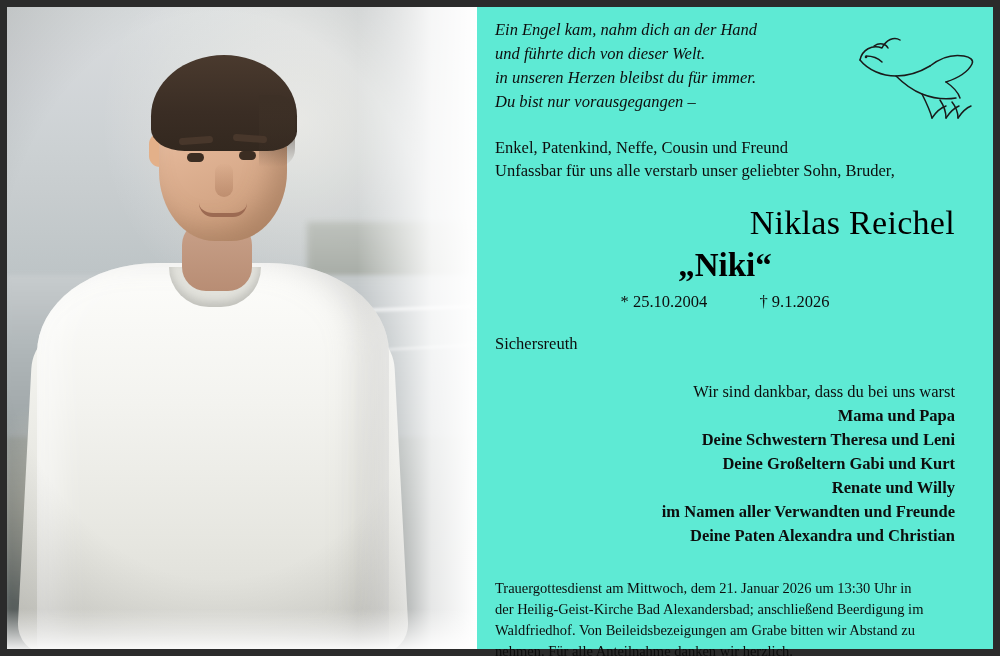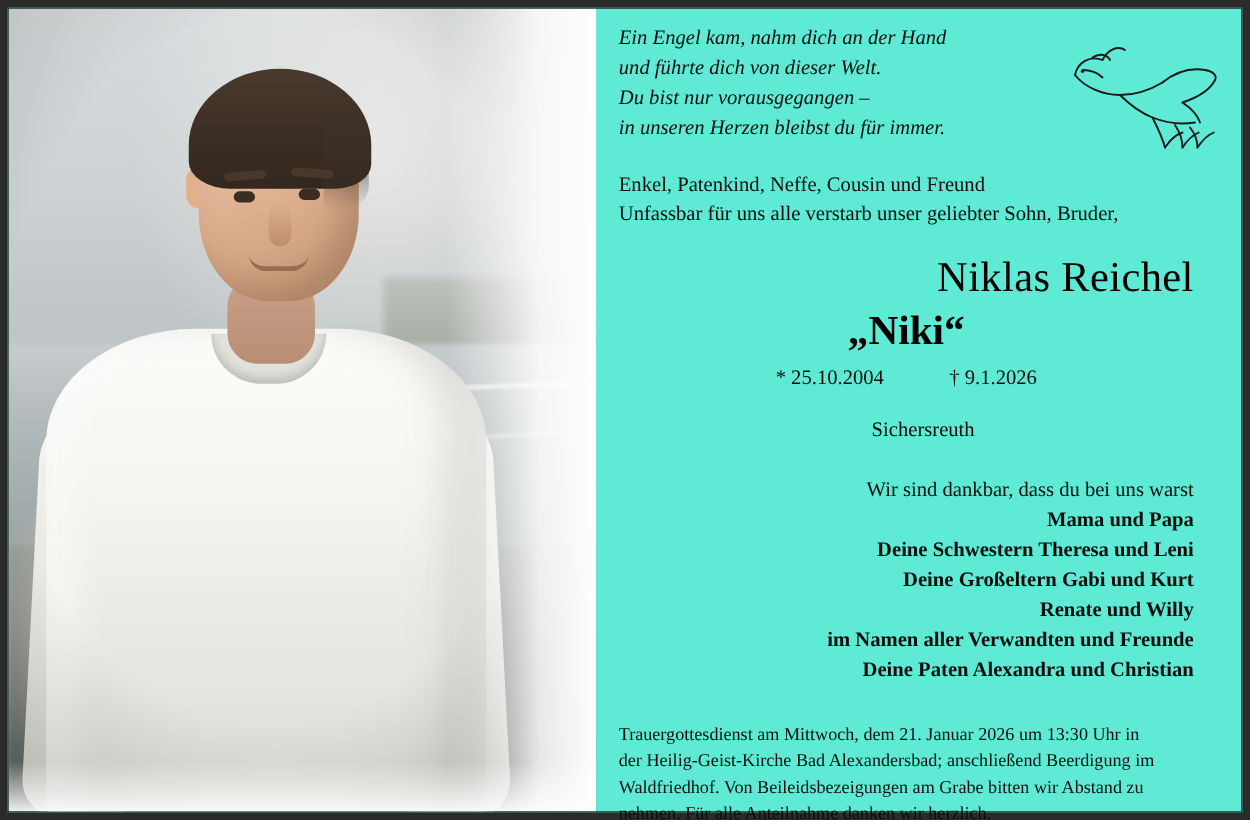--- a/index.html
+++ b/index.html
@@ -324,21 +324,20 @@
     color: #0d0d0d;
   }
   .dates .sep {
     display: inline-block;
     width: 44px;
   }
   .place {
     margin-top: 22px;
     font-size: 16.5px;
     color: #0d0d0d;
-    text-align: center;
   }
   .family {
     margin-top: 26px;
     text-align: right;
     width: 460px;
     font-size: 16.5px;
     line-height: 1.46;
     color: #0d0d0d;
   }
   .family .bold {
@@ -412,22 +411,22 @@
           <path d="M112 92 C116 86, 120 82, 125 80"></path>
           <path d="M20 30 C26 30, 32 32, 36 36"></path>
           <circle cx="20" cy="31" r="1.3" fill="#1a1a1a" stroke="none"></circle>
         </g>
       </svg>
     </div>
 
     <div class="poem">
       <div>Ein Engel kam, nahm dich an der Hand</div>
       <div>und führte dich von dieser Welt.</div>
+      <div>in unseren Herzen bleibst du für immer.</div>
       <div>Du bist nur vorausgegangen –</div>
-      <div>in unseren Herzen bleibst du für immer.</div>
     </div>
 
     <div class="intro">
       <div>Enkel, Patenkind, Neffe, Cousin und Freund</div>
       <div>Unfassbar für uns alle verstarb unser geliebter Sohn, Bruder,</div>
     </div>
 
     <div class="name-block">
       <div class="name">Niklas Reichel</div>
       <div class="nickname">„Niki“</div>

